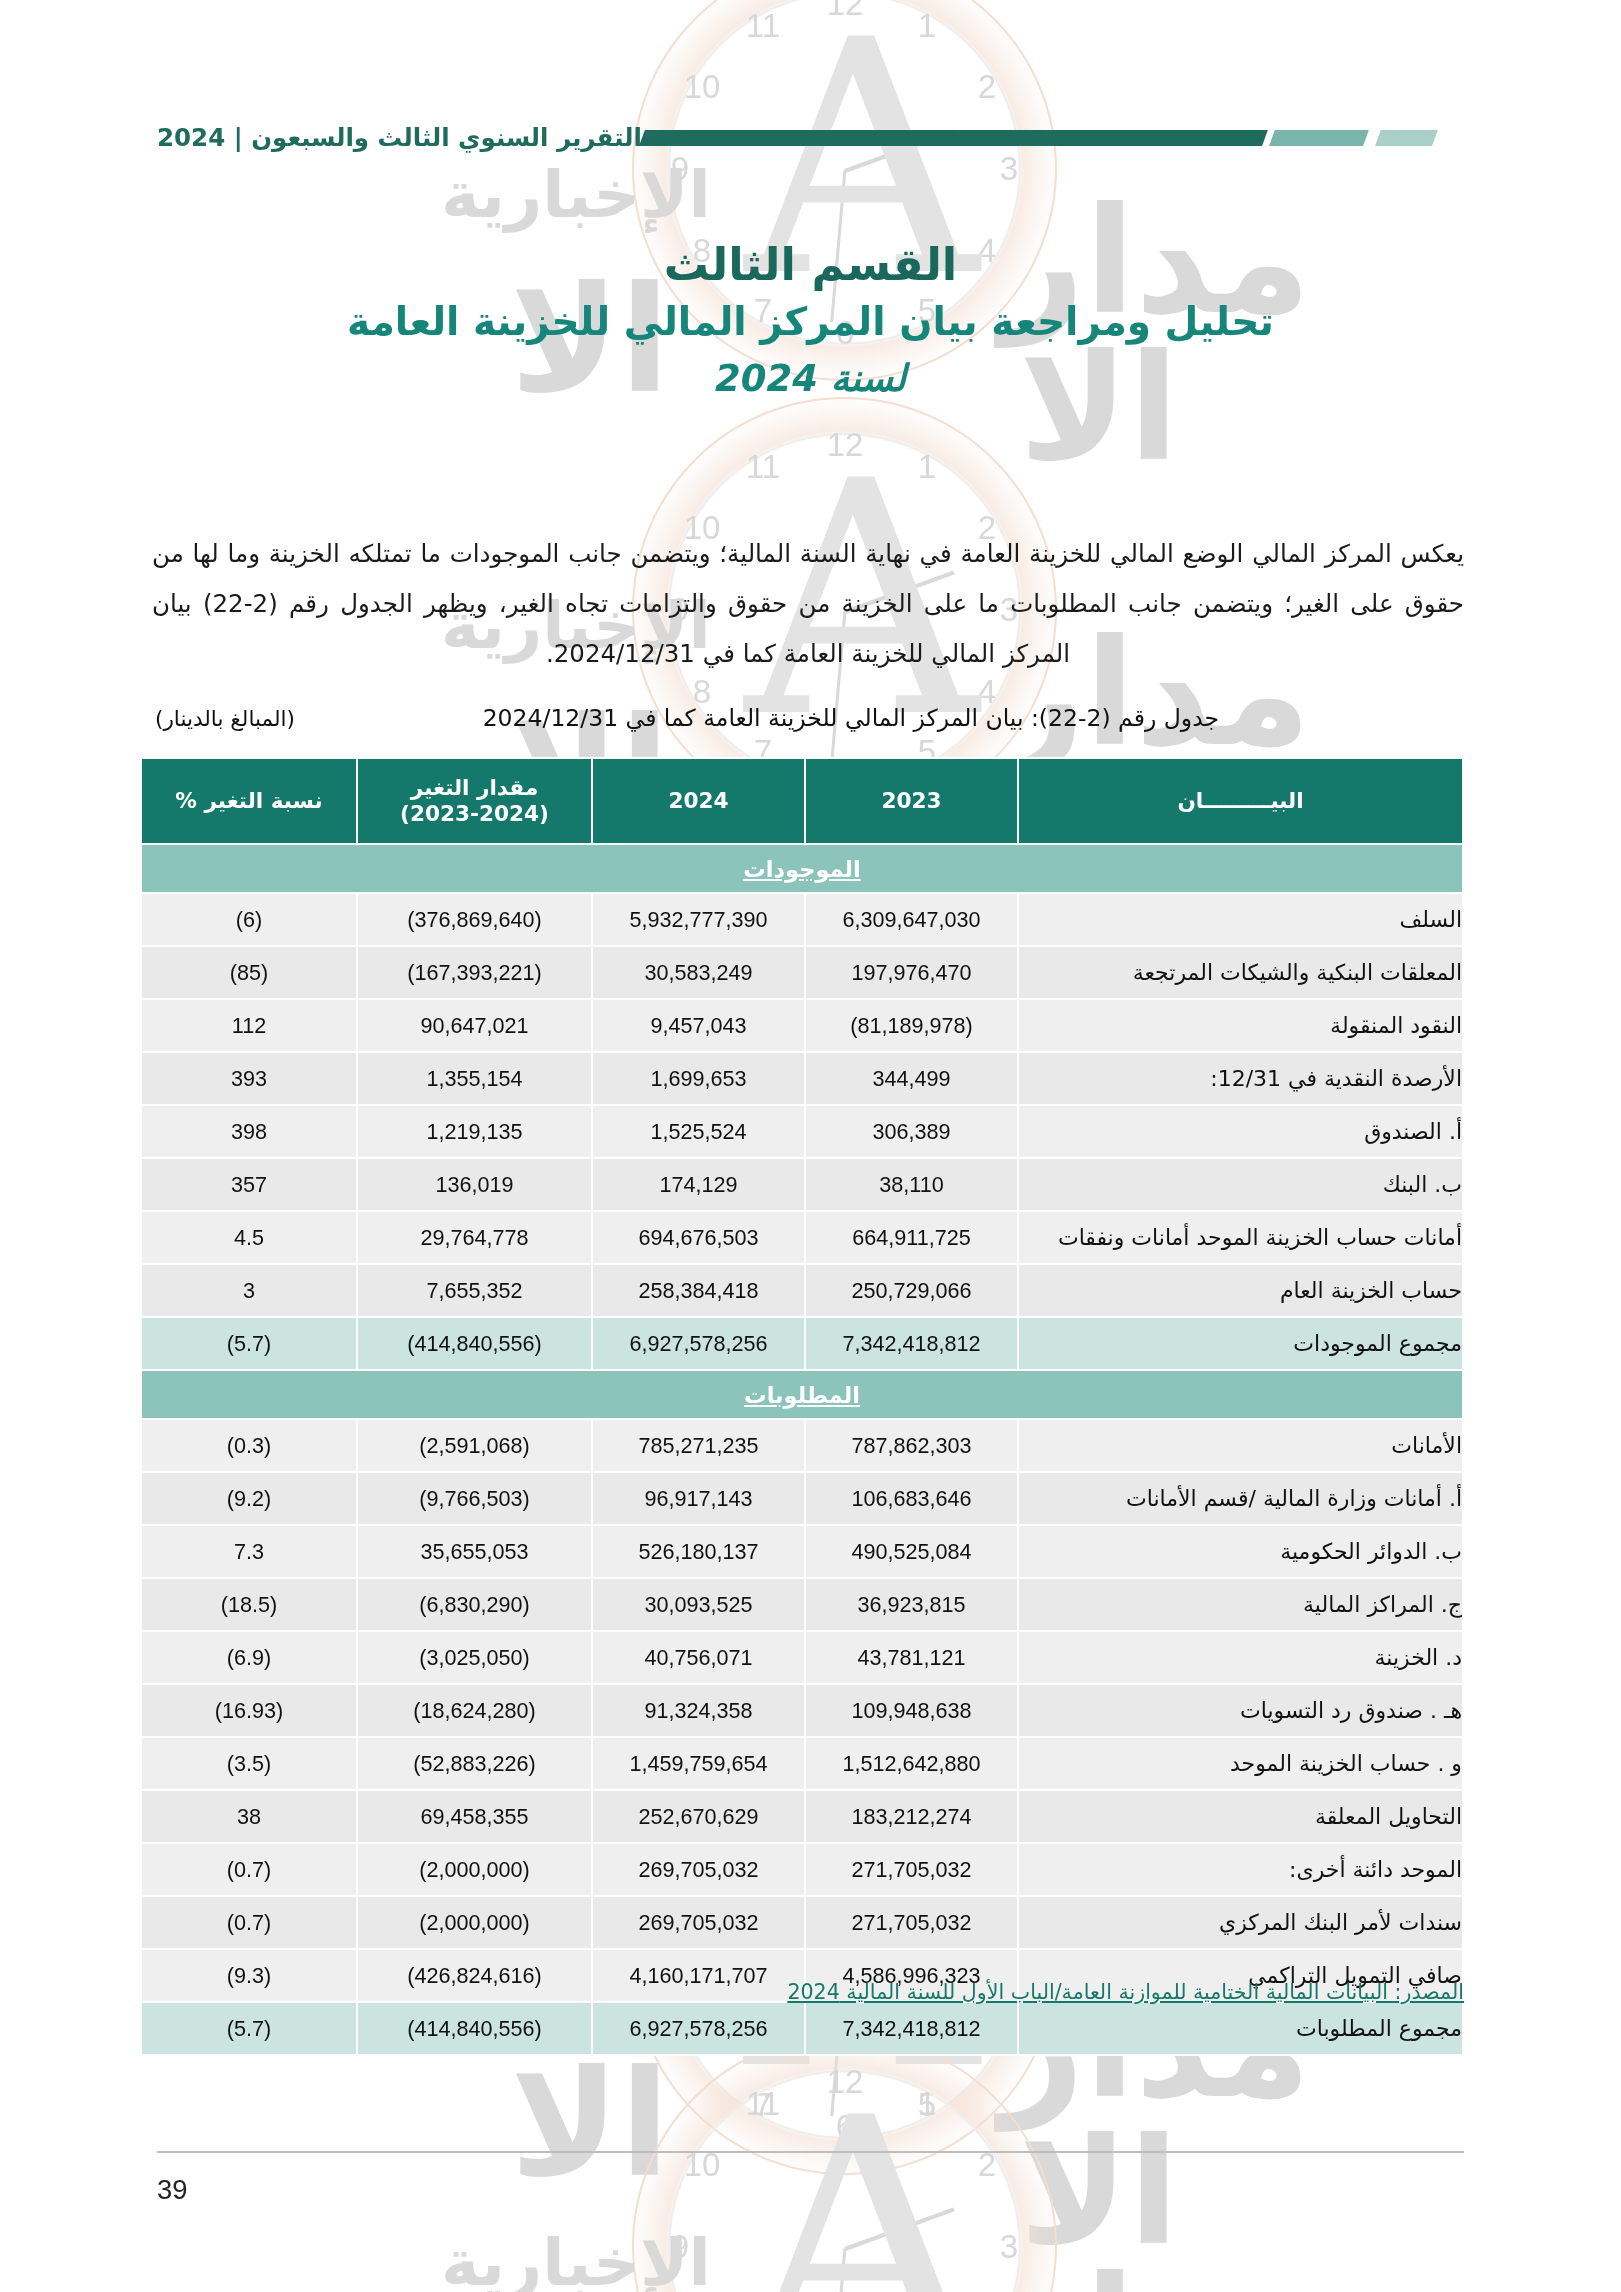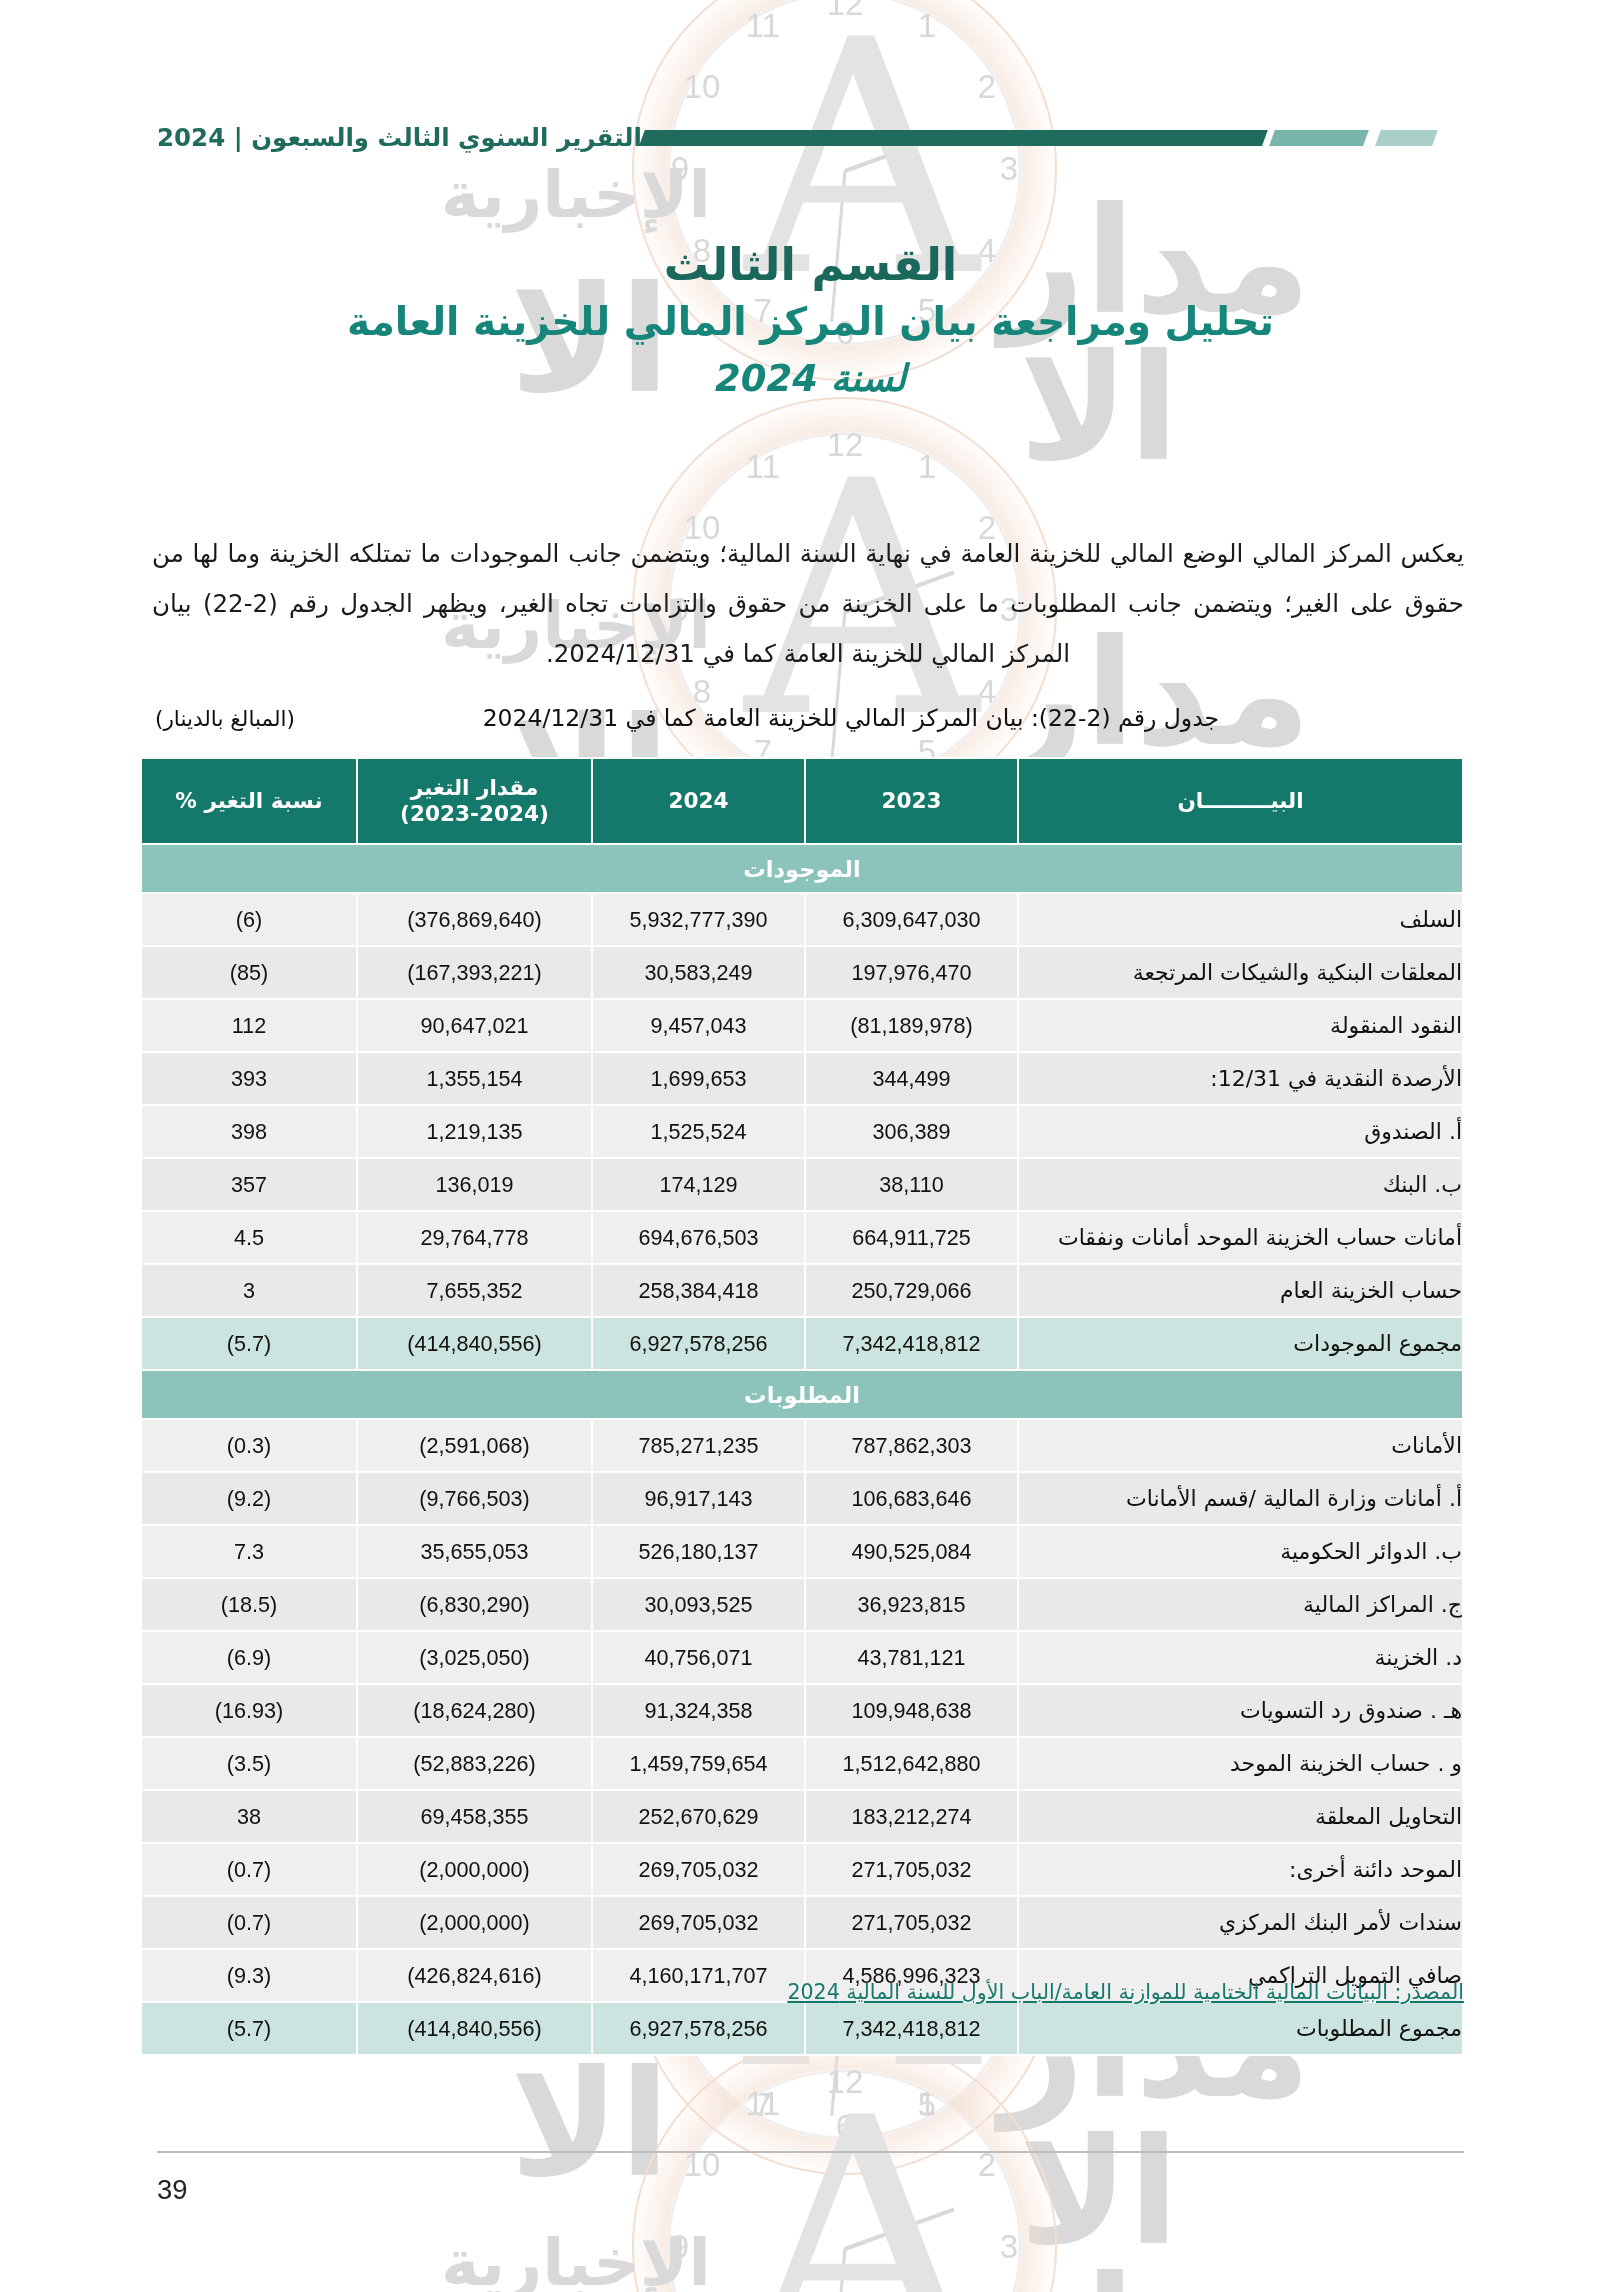--- a/index.html
+++ b/index.html
@@ -220,20 +220,21 @@
     height: 51px;
     font-family: "Liberation Sans", sans-serif;
   }
   tr.band td {
     background: #8cc3bb;
     color: #ffffff;
     font-weight: bold;
     font-size: 22.5px;
     text-align: center;
     height: 47px;
+    text-decoration: underline;
   }
   tr.odd  td { background: #efefef; }
   tr.even td { background: #e9e9e9; }
   tr.total td {
     background: #cbe4e0;
     font-weight: normal;
   }
 
   
   .source {

